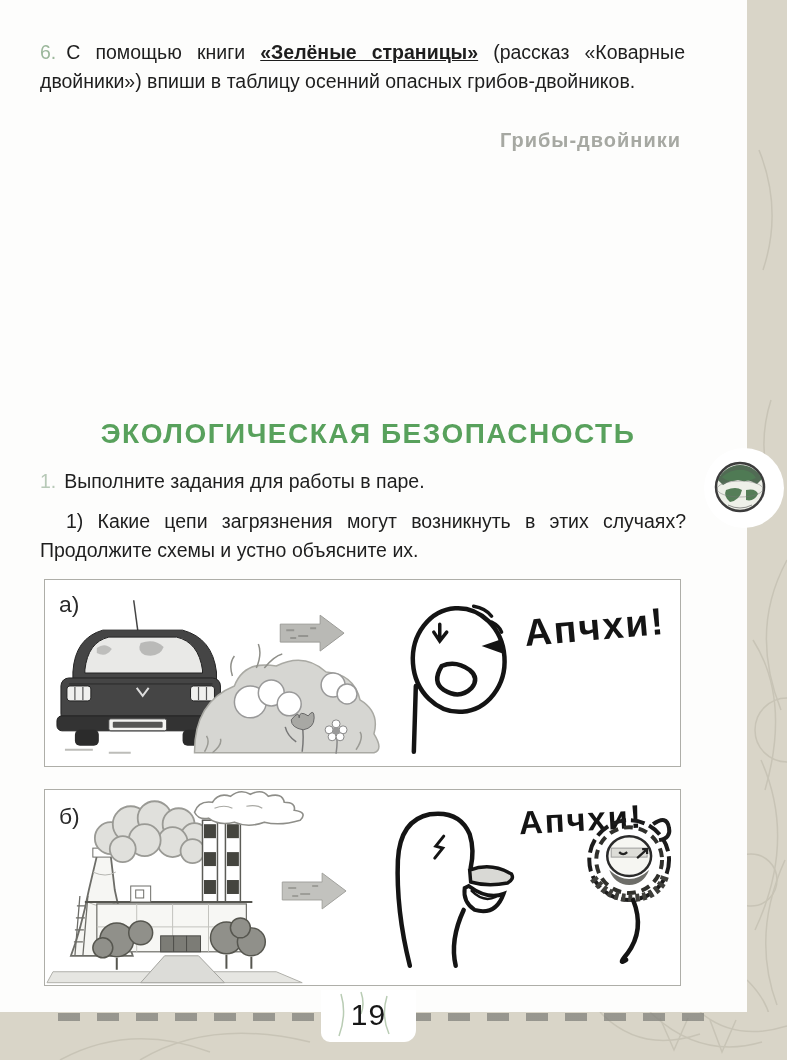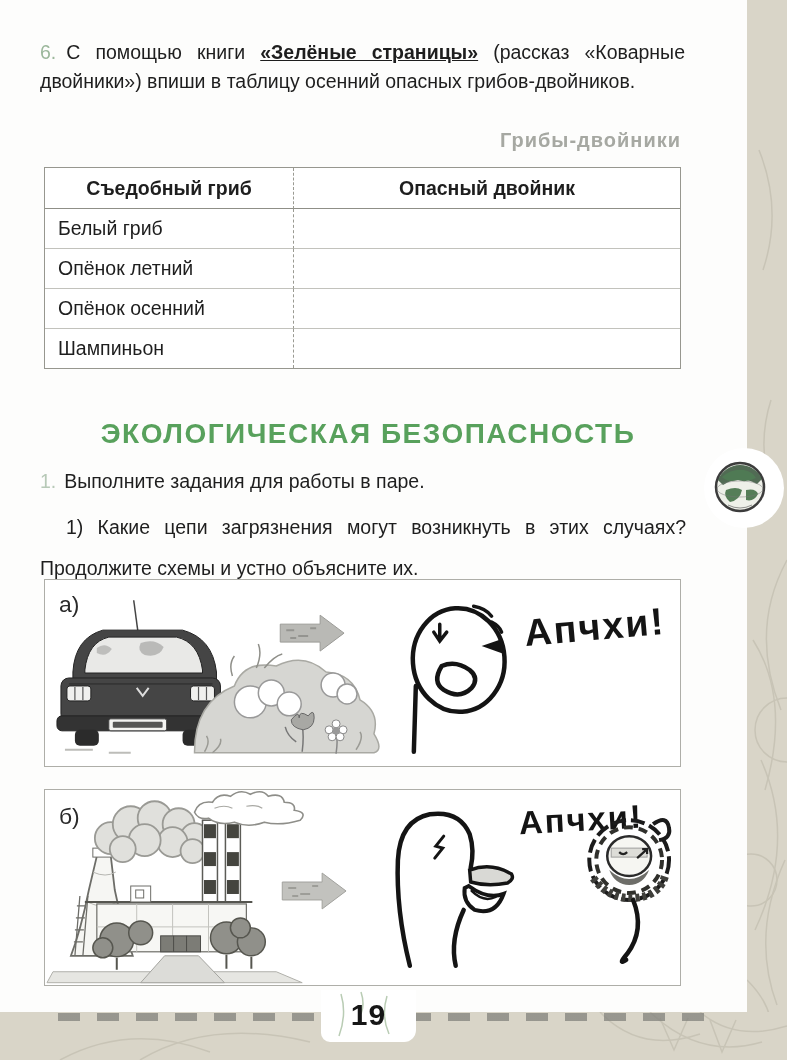--- a/index.html
+++ b/index.html
@@ -6,21 +6,21 @@
   .page{position:relative;width:787px;height:1060px;background:#fdfdfc;
         font-family:"Liberation Sans",sans-serif;color:#1e1e1e;overflow:hidden;}
 
   
   .strip-right{position:absolute;right:0;top:0;width:40px;height:1060px;background:#d9d5c8;}
   .strip-bottom{position:absolute;left:0;top:1012px;width:787px;height:48px;background:#d9d5c8;}
   .dash-row{position:absolute;left:58px;top:1013px;width:662px;height:8px;
             background:repeating-linear-gradient(90deg,#82827c 0 22px,transparent 22px 39px);opacity:.75;}
   .page-notch{position:absolute;left:321px;top:990px;width:95px;height:52px;background:#fff;border-radius:0 0 12px 9px;}
   .page-number{position:absolute;left:321px;top:998px;width:95px;text-align:center;
-               font-size:30px;font-weight:bold;letter-spacing:1px;color:#161616;}
+               font-size:30px;font-weight:normal;letter-spacing:1px;color:#161616;}
   .globe-notch{position:absolute;left:704px;top:448px;width:80px;height:80px;border-radius:50%;background:#fff;}
   .globe{position:absolute;left:712px;top:459px;}
 
   
   .task6{position:absolute;left:40px;top:38px;width:645px;margin:0;
          font-size:19.5px;line-height:28.5px;text-align:justify;}
   .tasknum{color:#9bb79b;margin-right:10px;}
   .tasknum-faint{color:#b7c9b7;margin-right:8px;}
   .task6 b{font-weight:bold;text-decoration:underline;}
 
@@ -32,21 +32,21 @@
   .th{font-weight:bold;font-size:19.5px;text-align:center;padding:9px 0 8px;border-bottom:1.5px solid #8f8f87;}
   .td{font-size:19.5px;padding:8px 0 8px 13px;border-bottom:1px solid #c2c2bc;min-height:22px;}
   .col-right{border-left:1px dashed #9a9a92;}
   .nb{border-bottom:none;}
 
   
   .section-title{position:absolute;left:30px;top:410px;width:660px;margin:8px;text-align:center;
                  font-size:28px;font-weight:bold;color:#58a15c;letter-spacing:1.5px;}
   .task1{position:absolute;left:40px;top:470px;margin:0;font-size:19.5px;}
   .subtask{position:absolute;left:40px;top:507px;width:646px;margin:0;
-           font-size:19.5px;line-height:41px;text-align:justify;text-indent:26px;}
+           font-size:19.5px;line-height:29px;text-align:justify;text-indent:26px;}
 
   
   .frame{position:absolute;left:44px;width:637px;border:1px solid #aeaea8;box-sizing:border-box;background:#fff;}
   .frame-a{top:579px;height:188px;}
   .frame-b{top:789px;height:197px;}
   .frame svg{display:block;width:100%;height:100%;}
 </style>
 </head>
 <body>
 
@@ -100,33 +100,20 @@
     <path d="M10,18 Q20,9 32,11 Q41,13 44,19 Q34,24 26,21 Q16,24 10,18 Z" fill="#4f7a54"></path>
     <path d="M14,31 Q24,27 30,31 Q28,41 18,43 Q11,37 14,31 Z" fill="#557e58"></path>
     <path d="M34,31 Q44,29 46,35 Q42,43 34,41 Z" fill="#557e58"></path>
     <ellipse cx="28" cy="30" rx="23" ry="8" fill="none" stroke="#777" stroke-width="0.8" opacity="0.6"></ellipse>
     <path d="M16,46 Q28,52 40,46" stroke="#666" stroke-width="1" fill="none" opacity="0.7"></path>
   </svg>
 
   <p class="task6"><span class="tasknum">6.</span><span>С помощью книги </span><b>«Зелёные страницы»</b><span> (рассказ «Коварные двойники») впиши в таблицу осенний опасных грибов-двойников.</span></p>
 
   <p class="table-title">Грибы-двойники</p>
-  <div class="gtable">
-    <div class="th">Съедобный гриб</div>
-    <div class="th col-right">Опасный двойник</div>
-
-    <div class="td">Белый гриб</div>
-    <div class="td col-right"></div>
-    <div class="td">Опёнок летний</div>
-    <div class="td col-right"></div>
-    <div class="td">Опёнок осенний</div>
-    <div class="td col-right"></div>
-    <div class="td nb">Шампиньон</div>
-    <div class="td col-right nb"></div>
-  </div>
 
   <p class="section-title">ЭКОЛОГИЧЕСКАЯ БЕЗОПАСНОСТЬ</p>
 
   <p class="task1"><span class="tasknum tasknum-faint">1.</span><span>Выполните задания для работы в паре.</span></p>
 
   <p class="subtask">1) Какие цепи загрязнения могут возникнуть в этих случаях? Продолжите схемы и устно объясните их.</p>
 
   <div class="frame frame-a">
     <svg viewBox="0 0 637 186">
       <text x="14" y="32" font-size="23" fill="#2a2a2a">а)</text>

